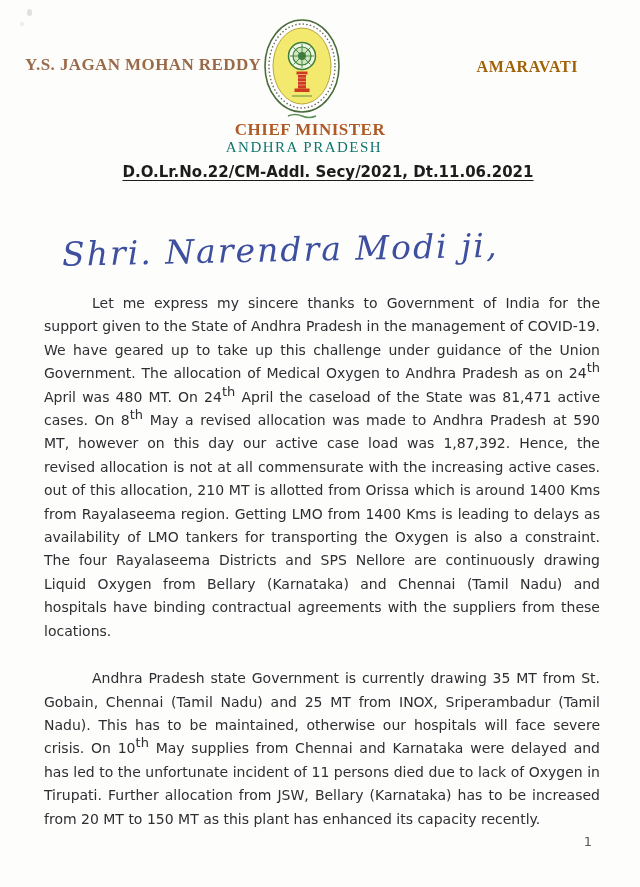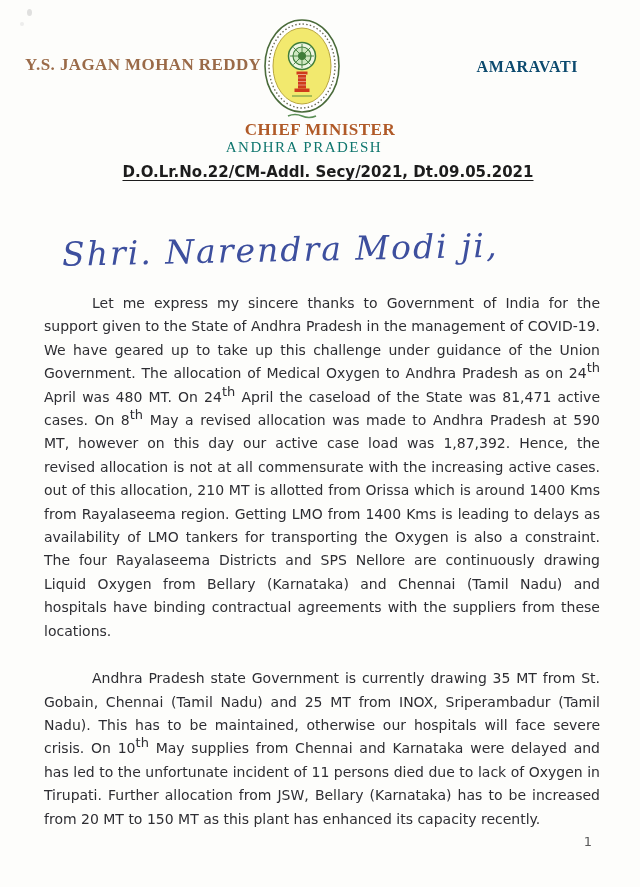--- a/index.html
+++ b/index.html
@@ -19,25 +19,25 @@
   .sender{
     position:absolute;left:25px;top:55px;
     font-family:"Liberation Serif","DejaVu Serif",serif;
     font-weight:bold;font-size:17px;letter-spacing:.4px;
     color:#9a6a48;
   }
   .location{
     position:absolute;right:62px;top:58px;
     font-family:"Liberation Serif","DejaVu Serif",serif;
     font-weight:bold;font-size:16px;letter-spacing:.6px;
-    color:#0c4a6e;
+    color:#a16207;
   }
   .emblem{position:absolute;left:262px;top:18px;width:80px;height:104px;}
   .cm-title{
-    position:absolute;left:16px;top:120px;width:608px;text-align:center;
+    position:absolute;left:6px;top:120px;width:608px;text-align:center;
     font-family:"Liberation Serif","DejaVu Serif",serif;
     font-weight:bold;font-size:17px;letter-spacing:.5px;
     color:#b05a28;
   }
   .state{
     position:absolute;left:0;top:139px;width:608px;text-align:center;
     font-family:"Liberation Serif","DejaVu Serif",serif;
     font-size:15px;letter-spacing:1.5px;
     color:#0f766e;
   }
@@ -100,21 +100,21 @@
 
       <path d="M26 98 q7 -3 14 0 q7 3 14 0" stroke="#3f7d3a" stroke-width="1.6" fill="none" opacity="0.85"></path>
       <path d="M30 78 h20" stroke="#3f7d3a" stroke-width="1.2" opacity="0.7"></path>
     </svg>
   </div>
 
   <div class="location">AMARAVATI</div>
 
   <div class="cm-title">CHIEF MINISTER</div>
   <div class="state">ANDHRA PRADESH</div>
-  <div class="ref">D.O.Lr.No.22/CM-Addl. Secy/2021, Dt.09.05.2021</div>
+  <div class="ref">D.O.Lr.No.22/CM-Addl. Secy/2021, Dt.11.06.2021</div>
 
   <div class="salutation">Shri. Narendra Modi ji,</div>
 
   <div class="body">
       <p><span>Let me express my sincere thanks to Government of India for the support given to the State of Andhra Pradesh in the management of COVID-19. We have geared up to take up this challenge under guidance of the Union Government. The allocation of Medical Oxygen to Andhra Pradesh as on 24</span><sup>th</sup><span> April was 480 MT. On 24</span><sup>th</sup><span> April the caseload of the State was 81,471 active cases. On 8</span><sup>th</sup><span> May a revised allocation was made to Andhra Pradesh at 590 MT, however on this day our active case load was 1,87,392. Hence, the revised allocation is not at all commensurate with the increasing active cases. out of this allocation, 210 MT is allotted from Orissa which is around 1400 Kms from Rayalaseema region. Getting LMO from 1400 Kms is leading to delays as availability of LMO tankers for transporting the Oxygen is also a constraint.  The four Rayalaseema Districts and SPS Nellore are continuously drawing Liquid Oxygen from Bellary (Karnataka) and Chennai (Tamil Nadu) and hospitals have binding contractual agreements with the suppliers from these locations.</span></p>
       <p><span>Andhra Pradesh state Government is currently drawing 35 MT from St. Gobain, Chennai (Tamil Nadu) and 25 MT from INOX, Sriperambadur (Tamil Nadu). This has to be maintained, otherwise our hospitals will face severe crisis. On 10</span><sup>th</sup><span> May supplies from Chennai and Karnataka were delayed and has led to the unfortunate incident of 11 persons died due to lack of Oxygen in Tirupati. Further allocation from JSW, Bellary (Karnataka) has to be increased from 20 MT to 150 MT as this plant has enhanced its capacity recently.</span></p>
     </div>
 
   <div class="pagenum">1</div>
 

